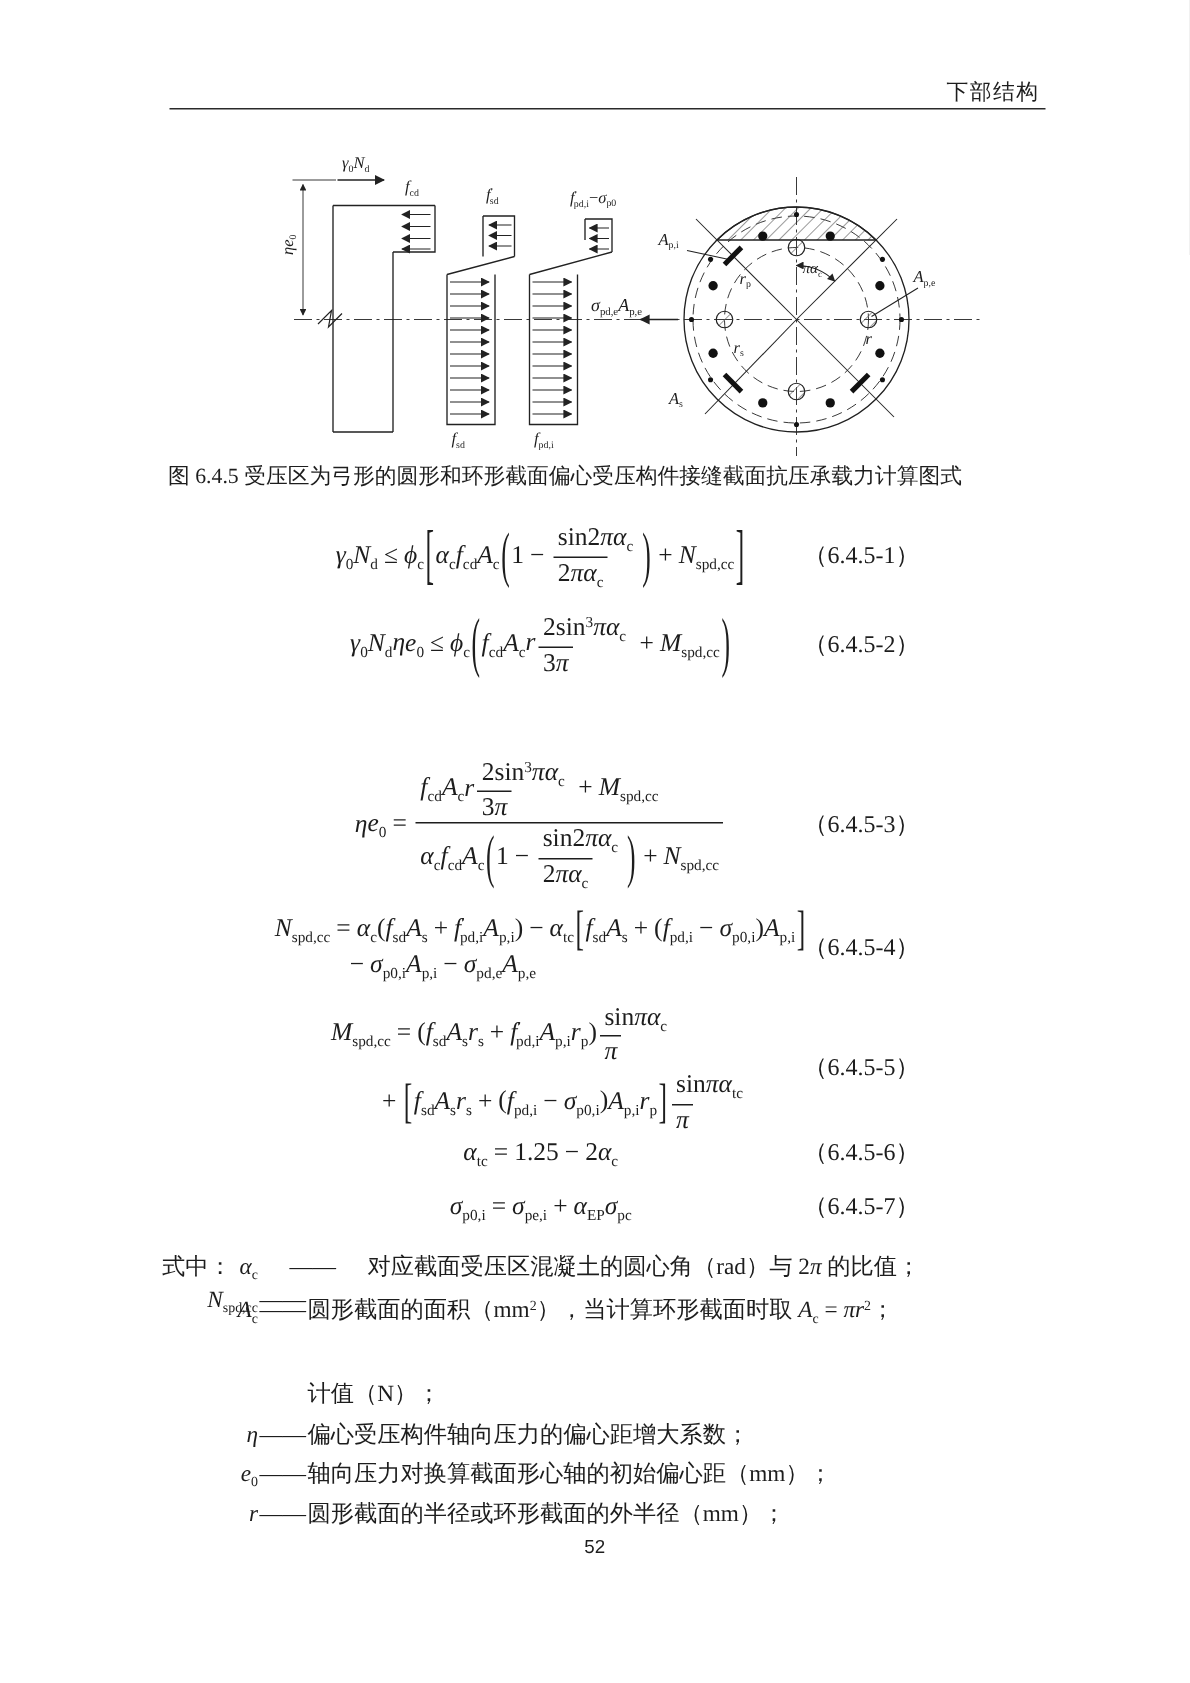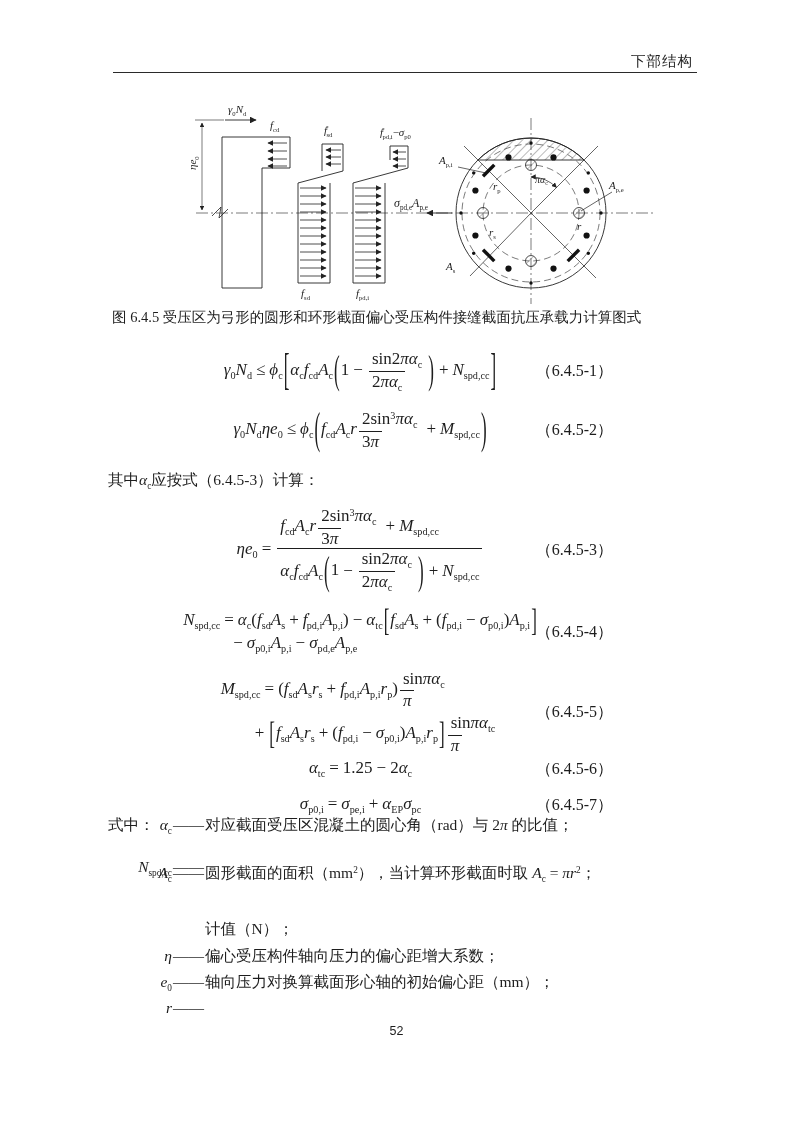--- a/index.html
+++ b/index.html
@@ -199,21 +199,20 @@
   </div>
 
   <div class="eq" style="top:398px; height:64px;">
     <span class="formula"><span class="tok">γ<sub>0</sub></span><span class="tok">N<sub>d</sub></span><span class="tok">η</span><span class="tok">e<sub>0</sub></span><span class="tok up op">≤</span><span class="tok">ϕ<sub>c</sub></span><span class="bigd" style="transform: scaleY(2.6);">(</span><span class="tok">f<sub>cd</sub></span><span class="tok">A<sub>c</sub></span><span class="tok">r</span><span class="frac">
           <span class="fnum"><span class="tok up">2</span><span class="tok up">sin<sup>3</sup></span><span class="tok">πα<sub>c</sub></span></span>
           <span class="fden"><span class="tok up">3</span><span class="tok">π</span></span>
         </span><span class="tok up op">+</span><span class="tok">M<sub>spd,cc</sub></span><span class="bigd" style="transform: scaleY(2.6);">)</span></span>
     <span class="eq-num">（6.4.5-2）</span>
   </div>
 
-  <div class="intro formula"><span class="tok up">其中</span><span class="tok">α<sub>c</sub></span><span class="tok up">应按式（6.4.5-3）计算：</span></div>
 
   <div class="eq" style="top:496px; height:108px;">
     <span class="formula"><span class="tok">η</span><span class="tok">e<sub>0</sub></span><span class="tok up op">=</span><span class="frac">
           <span class="fnum"><span class="tok">f<sub>cd</sub></span><span class="tok">A<sub>c</sub></span><span class="tok">r</span><span class="frac">
               <span class="fnum"><span class="tok up">2</span><span class="tok up">sin<sup>3</sup></span><span class="tok">πα<sub>c</sub></span></span>
               <span class="fden"><span class="tok up">3</span><span class="tok">π</span></span>
             </span><span class="tok up op">+</span><span class="tok">M<sub>spd,cc</sub></span></span>
           <span class="fden"><span class="tok">α<sub>c</sub></span><span class="tok">f<sub>cd</sub></span><span class="tok">A<sub>c</sub></span><span class="bigd" style="transform: scaleY(2.3);">(</span><span class="tok up">1</span><span class="tok up op">−</span><span class="frac">
               <span class="fnum"><span class="tok up">sin</span><span class="tok up">2</span><span class="tok">πα<sub>c</sub></span></span>
               <span class="fden"><span class="tok up">2</span><span class="tok">πα<sub>c</sub></span></span>
@@ -247,21 +246,21 @@
   <div class="eq" style="top:757px; height:24px;">
     <span class="formula"><span class="tok">α<sub>tc</sub></span><span class="tok up op">=</span><span class="tok up">1.25</span><span class="tok up op">−</span><span class="tok up">2</span><span class="tok">α<sub>c</sub></span></span>
     <span class="eq-num">（6.4.5-6）</span>
   </div>
 
   <div class="eq" style="top:791px; height:28px;">
     <span class="formula"><span class="tok">σ<sub>p0,i</sub></span><span class="tok up op">=</span><span class="tok">σ<sub>pe,i</sub></span><span class="tok up op">+</span><span class="tok">α<sub>EP</sub></span><span class="tok">σ<sub>pc</sub></span></span>
     <span class="eq-num">（6.4.5-7）</span>
   </div>
 
-  <div class="def" style="top:815px;">
+  <div class="def" style="top:834px;gap:20px;">
     <span class="def-symzone">
       <span class="def-lead">式中：</span>
       <span class="formula"><span class="tok">α<sub>c</sub></span></span>
     </span>
     <span class="def-dash">——</span>
     <span class="def-desc formula"><span class="tok up">对应截面受压区混凝土的圆心角（rad）与 </span><span class="tok up">2</span><span class="tok">π</span><span class="tok up"> 的比值；</span></span>
   </div>
 
   <div class="def" style="top:863px;">
     <span class="def-symzone">
@@ -294,17 +293,18 @@
       </span>
     <span class="def-dash">——</span>
     <span class="def-desc formula"><span class="tok up">轴向压力对换算截面形心轴的初始偏心距（mm）；</span></span>
   </div>
 
   <div class="def" style="top:999px;">
     <span class="def-symzone">
         <span class="formula"><span class="tok">r</span></span>
       </span>
     <span class="def-dash">——</span>
+    <span class="def-desc formula"><span class="tok up">圆形截面的半径或环形截面的外半径（mm）；</span></span>
   </div>
 
   <div class="pageno">52</div>
 
 </div>
 
 </body></html>

